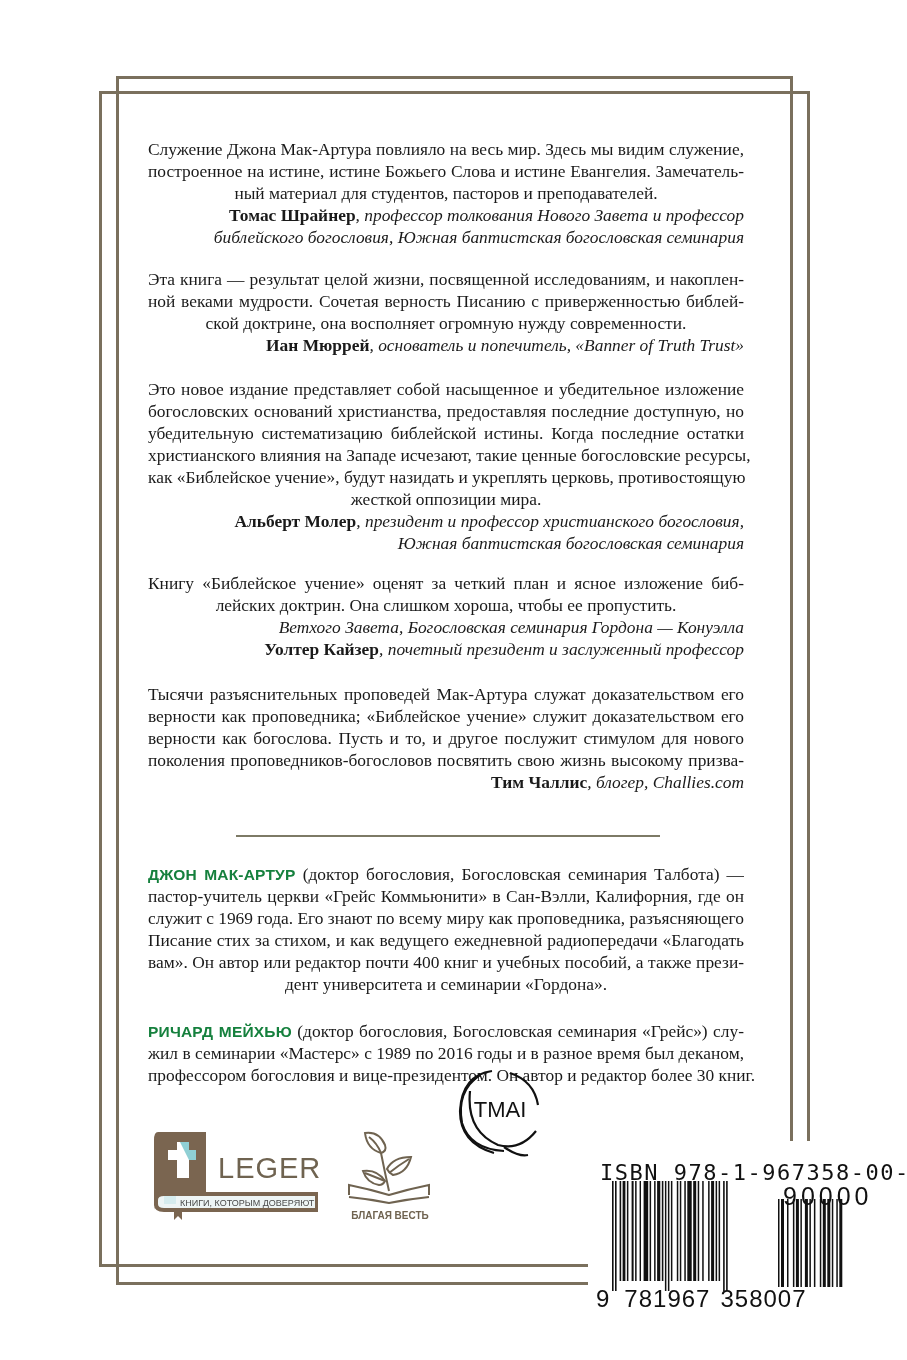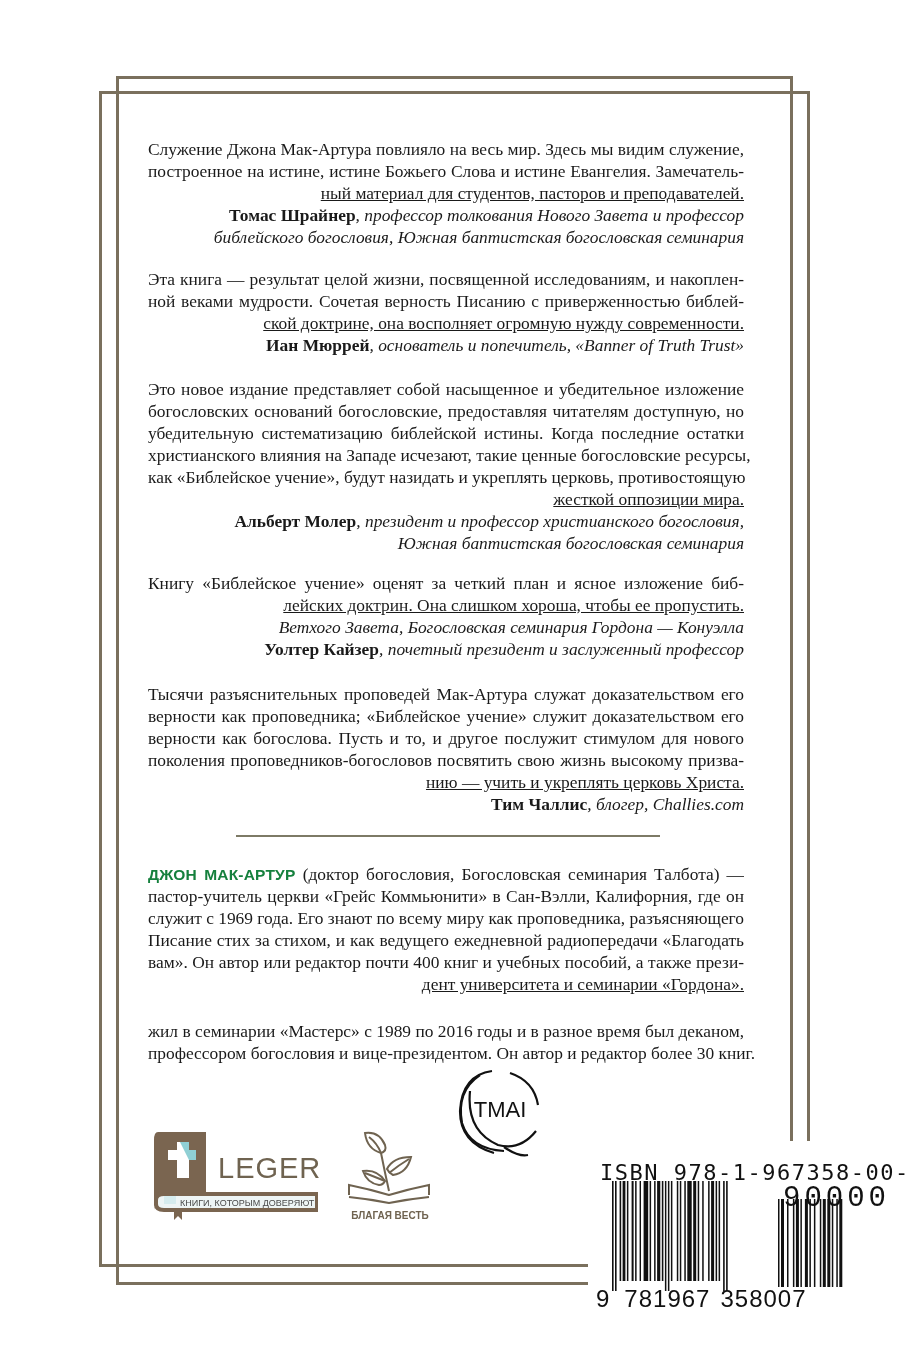--- a/index.html
+++ b/index.html
@@ -5,40 +5,40 @@
     html, body { margin: 0; padding: 0; background: #ffffff; }
     body { width: 907px; height: 1360px; position: relative; overflow: hidden; }
     .frame { position: absolute; border: 3px solid #7a705d; box-sizing: border-box; }
     .frame-outer { left: 99px; top: 91px; width: 711px; height: 1176px; }
     .frame-inner { left: 116px; top: 76px; width: 677px; height: 1209px; }
 
     .content { position: absolute; left: 148px; top: 138px; width: 596px;
       font-family: "Liberation Serif", "DejaVu Serif", serif; color: #1a1a1a; }
     .line { font-size: 17.4px; line-height: 22px; height: 22px; white-space: nowrap; overflow: visible; }
     .just { text-align: justify; text-align-last: justify; }
-    .left { text-align: right; text-decoration: underline; }
+    .left { text-align: center; }
     .right { text-align: right; }
     .attr b { font-weight: bold; }
     .attr i { font-style: italic; }
     .block { position: absolute; left: 0; width: 596px; }
     .author-name { font-family: "Liberation Sans", "DejaVu Sans", sans-serif; font-weight: bold;
       color: #15803d; font-size: 15.5px; letter-spacing: 0.2px; }
 
     .divider { position: absolute; left: 236px; top: 835px; width: 424px; height: 2px; background: #7d7a66; }
 
     
     .logo-legere { position: absolute; left: 150px; top: 1130px; width: 172px; height: 90px; }
     .logo-blagaya { position: absolute; left: 345px; top: 1123px; width: 90px; height: 100px; }
     .logo-tmai { position: absolute; left: 448px; top: 1061px; width: 100px; height: 100px; }
 
     .barcode-panel { position: absolute; left: 588px; top: 1141px; width: 284px; height: 200px; background: #ffffff; }
     .isbn-text { position: absolute; left: 600px; top: 1160px; font-family: "DejaVu Sans Mono", "Liberation Mono", monospace;
       font-size: 22px; letter-spacing: 1.5px; color: #111; white-space: nowrap; }
-    .price-text { position: absolute; left: 783px; top: 1182px; font-family: Liberation Mono, monospace;
-      font-size: 29px; letter-spacing: 4px; color: #111; white-space: nowrap; }
+    .price-text { position: absolute; left: 783px; top: 1182px; font-family: Liberation Sans, sans-serif;
+      font-size: 25px; letter-spacing: 4px; color: #111; white-space: nowrap; }
     .ean-text { position: absolute; left: 596px; top: 1285px; font-family: "Liberation Sans", "DejaVu Sans", sans-serif;
       font-size: 24px; letter-spacing: 1px; color: #111; white-space: nowrap; }
     .barcode-svg { position: absolute; left: 612px; top: 1181px; }
     .addon-svg { position: absolute; left: 778px; top: 1199px; }
   </style>
 </head>
 <body>
 
 <div class="frame frame-inner"></div>
 <div class="frame frame-outer"></div>
@@ -55,55 +55,55 @@
 
   <div class="block" style="top:130px">
     <div class="line just">Эта книга — результат целой жизни, посвященной исследованиям, и накоплен-</div>
     <div class="line just">ной веками мудрости. Сочетая верность Писанию с приверженностью библей-</div>
     <div class="line left">ской доктрине, она восполняет огромную нужду современности.</div>
     <div class="line right attr"><b>Иан Мюррей</b><i>, основатель и попечитель, «Banner of Truth Trust»</i></div>
   </div>
 
   <div class="block" style="top:240px">
     <div class="line just">Это новое издание представляет собой насыщенное и убедительное изложение</div>
-    <div class="line just">богословских оснований богословские, предоставляя читателям доступную, но</div>
+    <div class="line just">богословских оснований христианства, предоставляя последние доступную, но</div>
     <div class="line just">убедительную систематизацию библейской истины. Когда последние остатки</div>
     <div class="line just">христианского влияния на Западе исчезают, такие ценные богословские ресурсы,</div>
     <div class="line just">как «Библейское учение», будут назидать и укреплять церковь, противостоящую</div>
     <div class="line left">жесткой оппозиции мира.</div>
     <div class="line right attr"><b>Альберт Молер</b><i>, президент и профессор христианского богословия,</i></div>
     <div class="line right attr"><i>Южная баптистская богословская семинария</i></div>
   </div>
 
   <div class="block" style="top:434px">
     <div class="line just">Книгу «Библейское учение» оценят за четкий план и ясное изложение биб-</div>
     <div class="line left">лейских доктрин. Она слишком хороша, чтобы ее пропустить.</div>
     <div class="line right attr"><i>Ветхого Завета, Богословская семинария Гордона — Конуэлла</i></div>
     <div class="line right attr"><b>Уолтер Кайзер</b><i>, почетный президент и заслуженный профессор</i></div>
   </div>
 
   <div class="block" style="top:545px">
     <div class="line just">Тысячи разъяснительных проповедей Мак-Артура служат доказательством его</div>
     <div class="line just">верности как проповедника; «Библейское учение» служит доказательством его</div>
     <div class="line just">верности как богослова. Пусть и то, и другое послужит стимулом для нового</div>
     <div class="line just">поколения проповедников-богословов посвятить свою жизнь высокому призва-</div>
-    <div class="line left">нию — учить и укреплять церковь Христа.</div>
     <div class="line right attr"><b>Тим Чаллис</b><i>, блогер, Challies.com</i></div>
   </div>
 
   <div class="block" style="top:725px">
     <div class="line just"><span class="author-name">ДЖОН МАК-АРТУР</span><span> (доктор богословия, Богословская семинария Талбота) —</span></div>
     <div class="line just">пастор-учитель церкви «Грейс Коммьюнити» в Сан-Вэлли, Калифорния, где он</div>
     <div class="line just">служит с 1969 года. Его знают по всему миру как проповедника, разъясняющего</div>
     <div class="line just">Писание стих за стихом, и как ведущего ежедневной радиопередачи «Благодать</div>
     <div class="line just">вам». Он автор или редактор почти 400 книг и учебных пособий, а также прези-</div>
     <div class="line left">дент университета и семинарии «Гордона».</div>
   </div>
 
   <div class="block" style="top:882px">
+    <div class="line just"><span class="author-name">РИЧАРД МЕЙХЬЮ</span><span> (доктор богословия, Богословская семинария «Грейс») слу-</span></div>
     <div class="line just">жил в семинарии «Мастерс» с 1989 по 2016 годы и в разное время был деканом,</div>
     <div class="line just">профессором богословия и вице-президентом. Он автор и редактор более 30 книг.</div>
   </div>
 </div>
 
 <div class="divider"></div>
 
 <div class="logo-legere">
   <svg width="172" height="90" viewBox="0 0 172 90">
     <path d="M8 2 H56 V70 H14 Q4 70 4 80 V10 Q4 2 8 2 Z" fill="#7a6550"></path>

